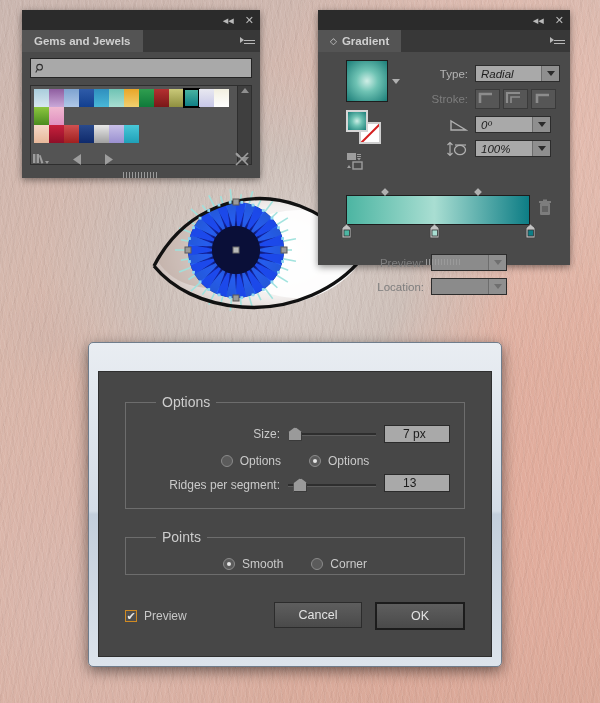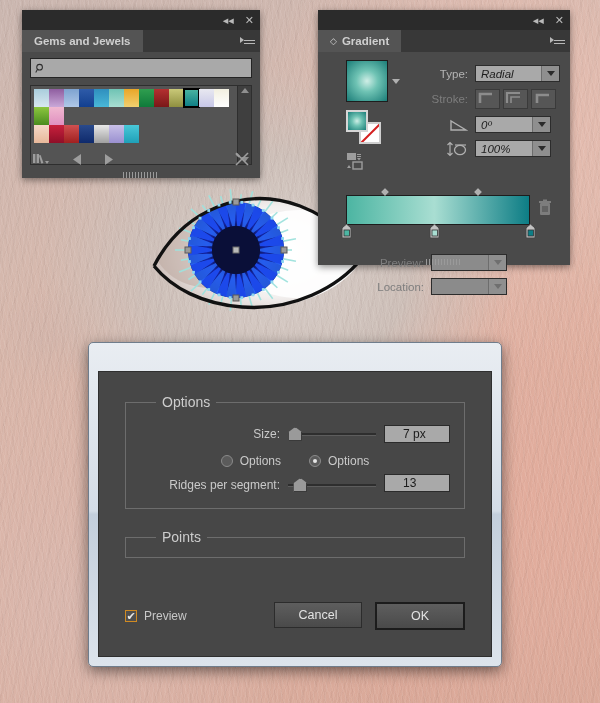--- a/index.html
+++ b/index.html
@@ -577,20 +577,30 @@
           <div class="slider-thumb" id="ridges-thumb" style="left: calc(13% - 6px);"></div>
         </div>
         <div class="numfield">
           <span>13</span>
         </div>
       </div>
     </fieldset>
 
     <fieldset class="grp" style="margin-top:20px;padding-bottom:3px;">
       <legend>Points</legend>
+      <div class="dlg-row" style="justify-content:center;margin-top:3px;">
+        <label class="radio-lab">
+          <span class="radio on" id="radio-smooth"></span>
+          <span>Smooth</span>
+        </label>
+        <label class="radio-lab">
+          <span class="radio" id="radio-corner"></span>
+          <span>Corner</span>
+        </label>
+      </div>
     </fieldset>
 
     <div class="dlg-bottom">
       <label style="display:flex;align-items:center;gap:7px;">
         <span class="chk" id="preview-chk">✔</span>
         <span>Preview</span>
       </label>
       <div style="margin-left:auto;display:flex;gap:13px;">
         <div class="btn">
           <span>Cancel</span>

